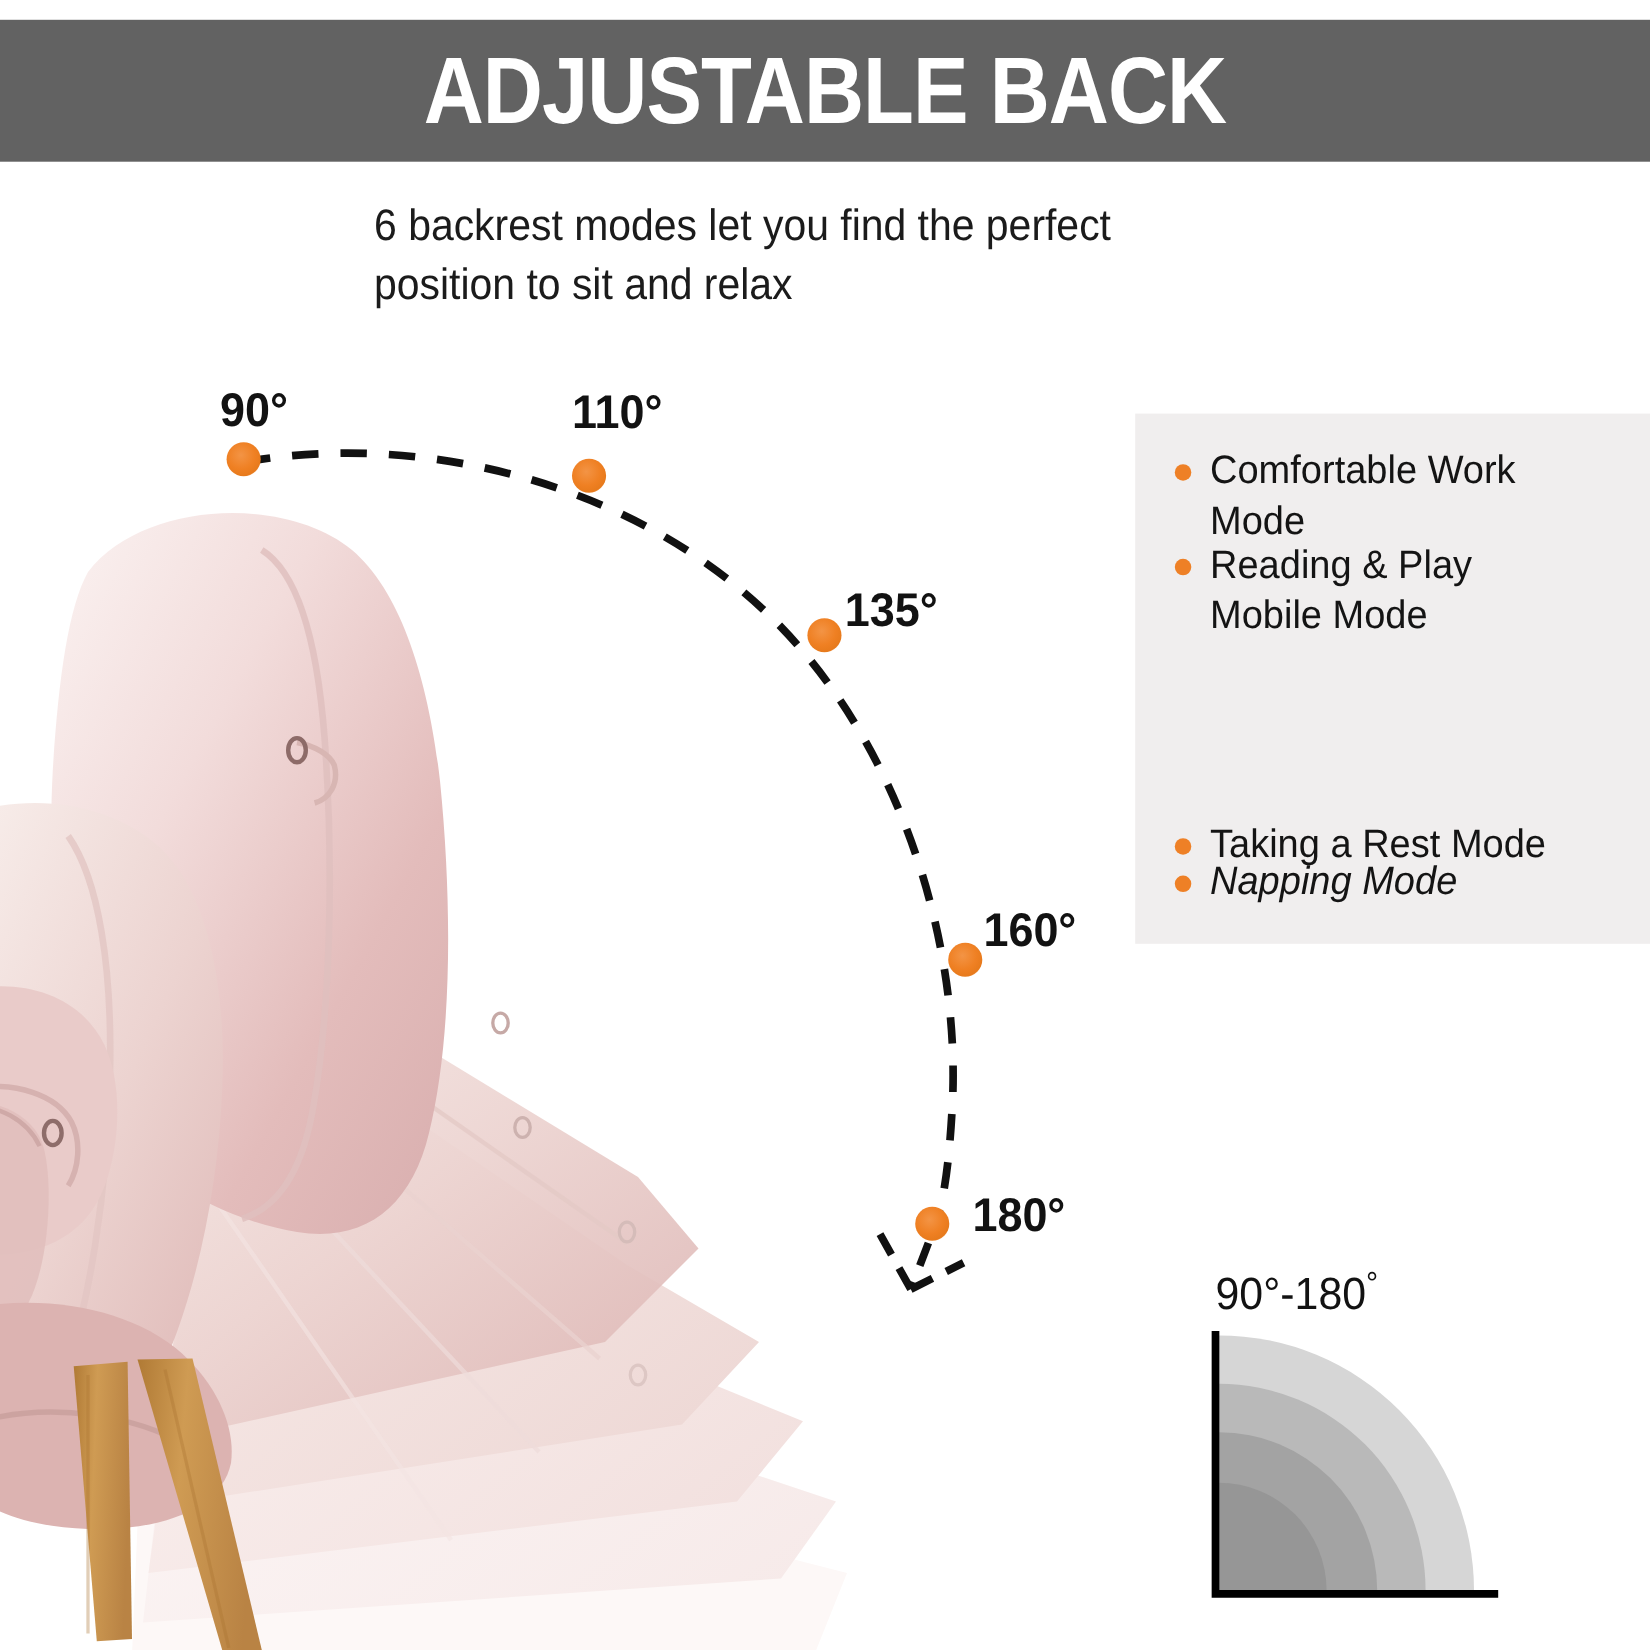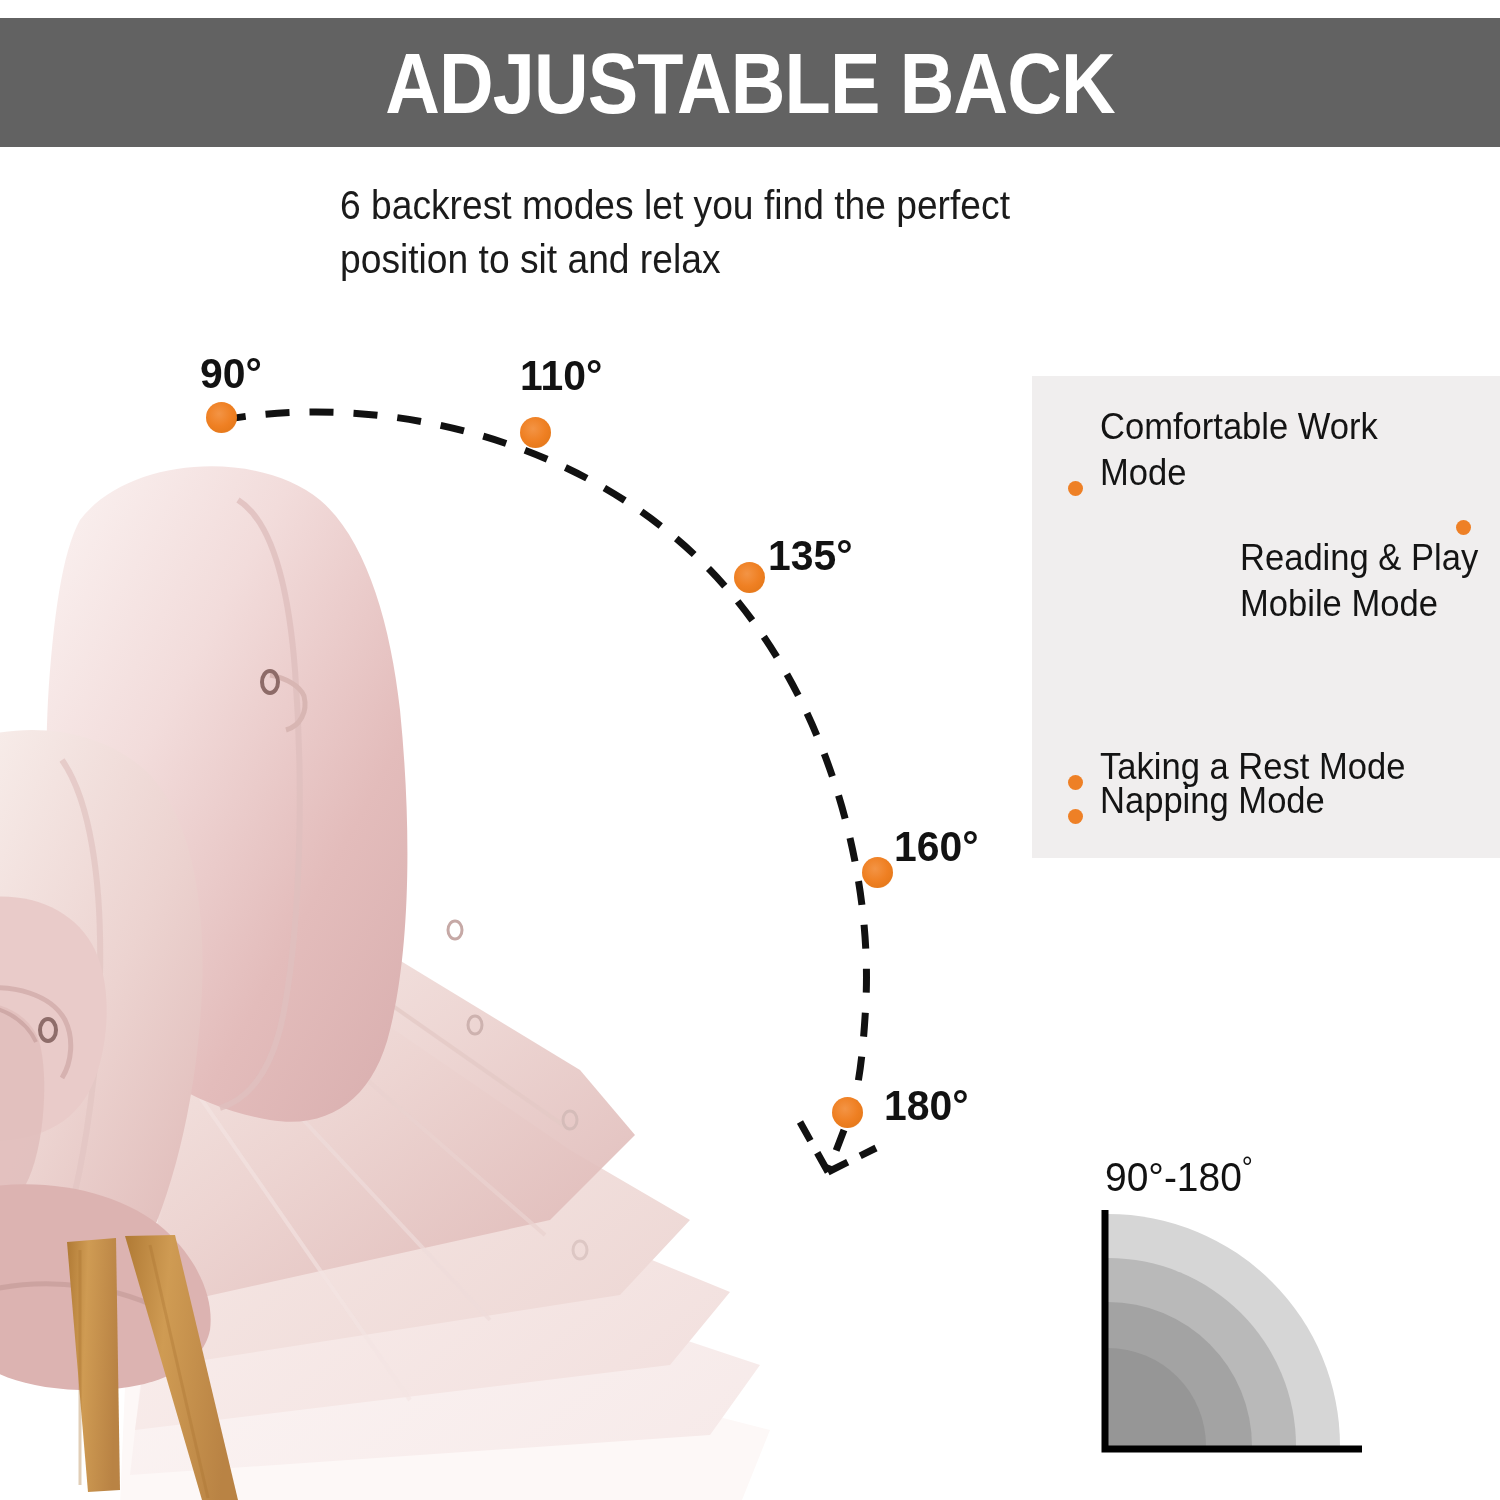--- a/index.html
+++ b/index.html
@@ -97,21 +97,21 @@
     left: 1032px;
     top: 376px;
     width: 468px;
     height: 482px;
     background: #f0eeee;
   }
   .mode-row {
     position: absolute;
     left: 36px;
     display: flex;
-    align-items: flex-end;
+    align-items: flex-start;
     width: 420px;
   }
   .mode-bullet {
     width: 15px;
     height: 15px;
     border-radius: 50%;
     background: #ee8026;
     flex: 0 0 auto;
     margin-top: 18px;
     margin-right: 17px;
@@ -286,30 +286,30 @@
   
   <div class="angle-label" style="left:734px; top:742px;">180°</div>
   <div class="angle-dot" style="left:682px; top:757px;"></div>
 </div>
 
 <div id="modes-panel">
   <div class="mode-row" style="top:28px;">
     <span class="mode-bullet"></span>
     <span class="mode-label">Comfortable Work Mode</span>
   </div>
-  <div class="mode-row" style="top:126px;flex-direction:column;">
+  <div class="mode-row" style="top:114px;">
     <span class="mode-bullet"></span>
     <span class="mode-label">Reading &amp; Play
 Mobile Mode</span>
   </div>
   <div class="mode-row" style="top:320px;margin-top:48px;">
     <span class="mode-bullet"></span>
     <span class="mode-label">Taking a Rest Mode</span>
   </div>
-  <div class="mode-row" style="top:402px;">
+  <div class="mode-row" style="top:402px;font-style:italic;">
     <span class="mode-bullet"></span>
     <span class="mode-label">Napping Mode</span>
   </div>
 </div>
 
 <div id="quarter-legend">
   <div id="quarter-caption">
     <span>90°-180</span><span class="sup-deg">°</span>
   </div>
   <svg id="quarter-shape" width="280" height="250" viewBox="0 0 280 250" xmlns="http://www.w3.org/2000/svg">

